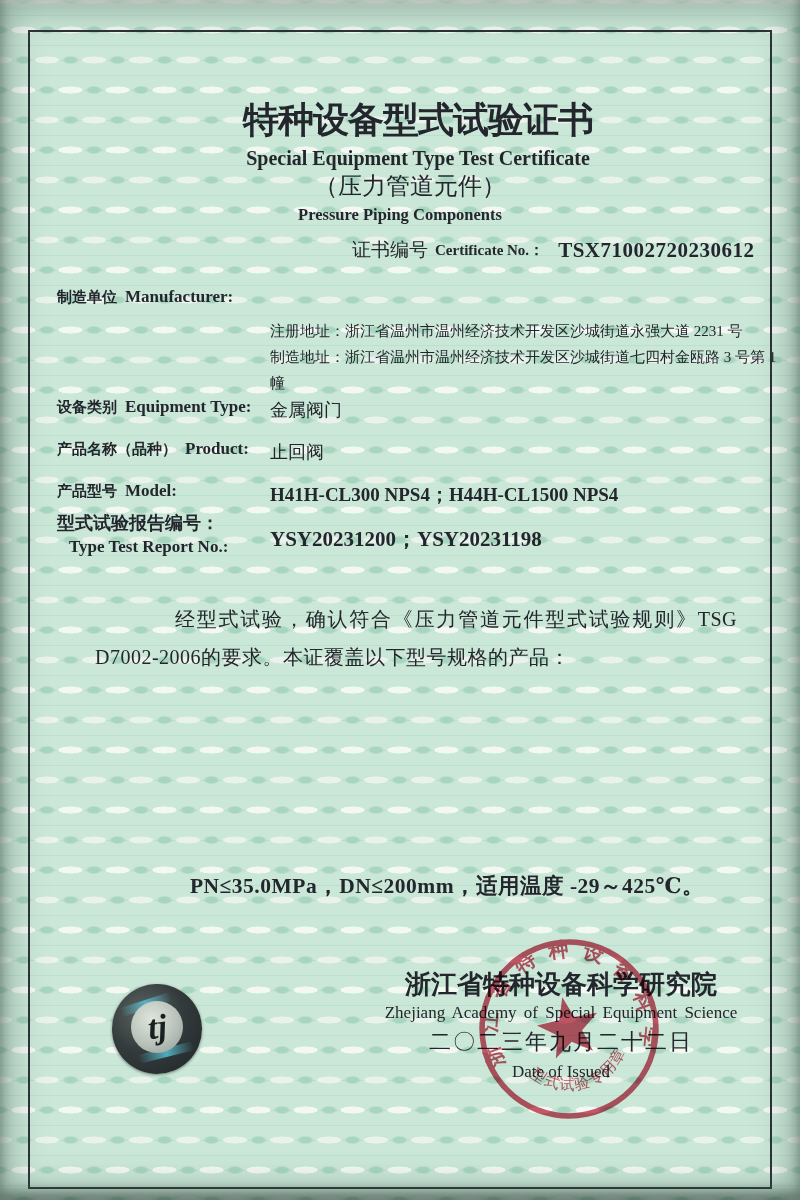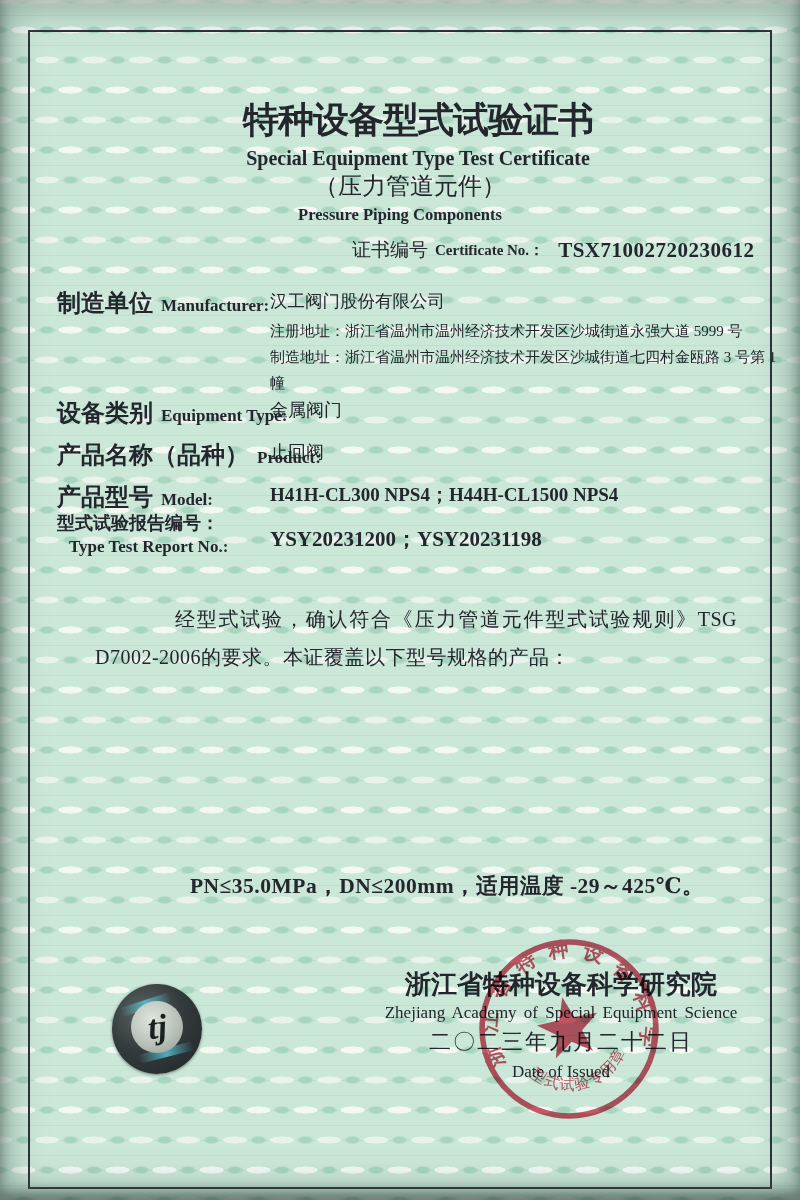--- a/index.html
+++ b/index.html
@@ -25,21 +25,21 @@
   .title-zh{top:96px;font-size:36px;font-weight:bold;letter-spacing:-1px;transform:translateX(18px);}
   .title-en{top:147px;font-size:20px;font-weight:bold;transform:translateX(18px);}
   .sub-zh{top:170px;font-size:24px;transform:translateX(10px);}
   .sub-en{top:205px;font-size:16.5px;font-weight:bold;transform:translateX(0px);}
   .certline{top:237px;left:352px;display:flex;align-items:center;white-space:nowrap;}
   .certline .zh{font-size:19px;}
   .certline .en{font-size:15px;font-weight:bold;margin-left:7px;}
   .certline .val{font-size:21px;font-weight:bold;letter-spacing:.5px;margin-left:14px;}
   
   .row{position:absolute;left:57px;right:40px;}
-  .label .lz{font-size:24px;font-weight:bold;}
+  .label .lz{font-size:15px;font-weight:bold;}
   .label .le{font-size:17px;font-weight:bold;margin-left:4px;}
   .value{position:absolute;left:213px;top:0;white-space:nowrap;}
   .r1{top:287px}.r1 .value{font-size:17.5px;top:2px;}
   .r2l{top:344px}
   .addr{position:absolute;left:270px;top:318px;font-size:15px;line-height:26px;white-space:nowrap;}
   .r3{top:397px}.r3 .value{font-size:18px;top:1px;}
   .r4{top:439px}.r4 .value{font-size:18px;top:1px;}
   .r5{top:481px}.r5 .value{font-size:19px;font-weight:bold;top:1px;}
   .r6{top:511px}.r6 .label{display:block;line-height:24px;}
   .r6 .lz,.r6 .le{display:block;font-size:18px;}
@@ -84,25 +84,24 @@
     <span class="zh">证书编号</span>
     <span class="en">Certificate No.：</span>
     <span class="val">TSX71002720230612</span>
   </div>
 
   <div class="row r1">
     <span class="label">
       <span class="lz">制造单位</span>
       <span class="le">Manufacturer:</span>
     </span>
-    <span class="value">汉工阀门股份有限公司</span>
   </div>
 
   <div class="addr">
-    <div>注册地址：浙江省温州市温州经济技术开发区沙城街道永强大道 5999 号</div>
+    <div>注册地址：浙江省温州市温州经济技术开发区沙城街道永强大道 2231 号</div>
     <div>制造地址：浙江省温州市温州经济技术开发区沙城街道七四村金瓯路 3 号第 1</div>
     <div>幢</div>
   </div>
 
   <div class="row r3">
     <span class="label">
       <span class="lz">设备类别</span>
       <span class="le">Equipment Type:</span>
     </span>
     <span class="value">金属阀门</span>

